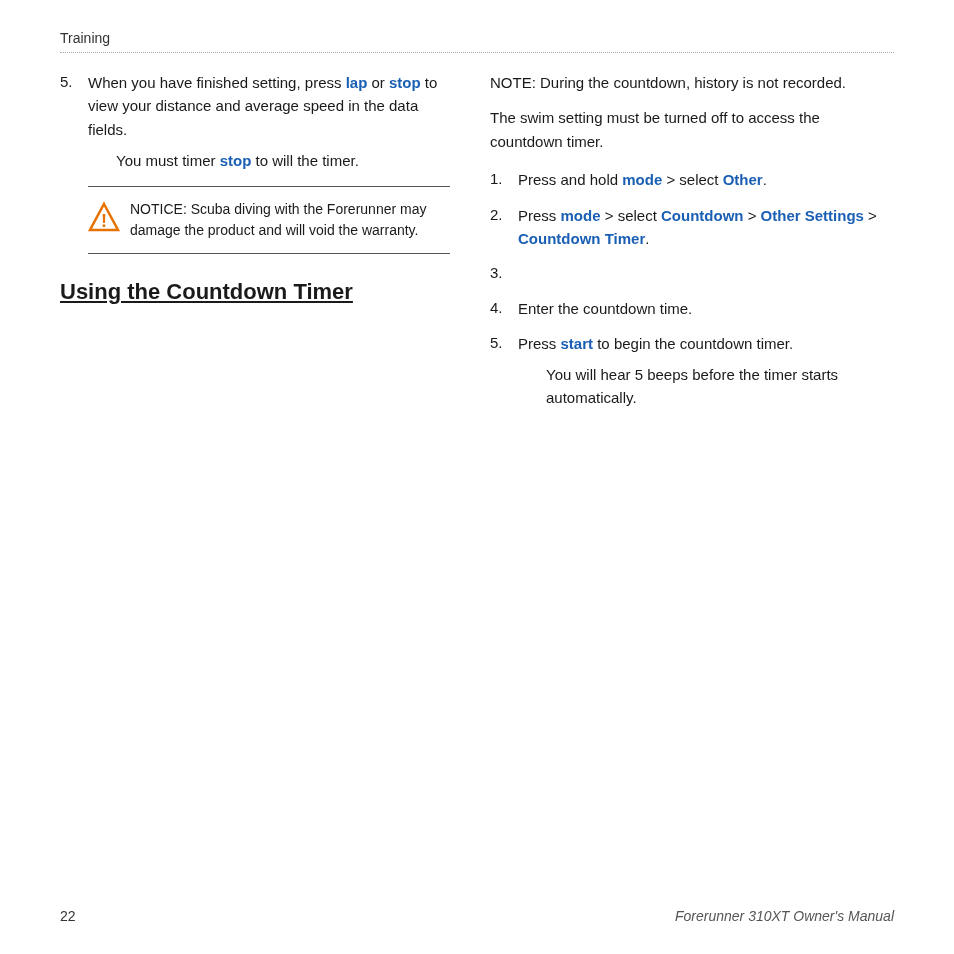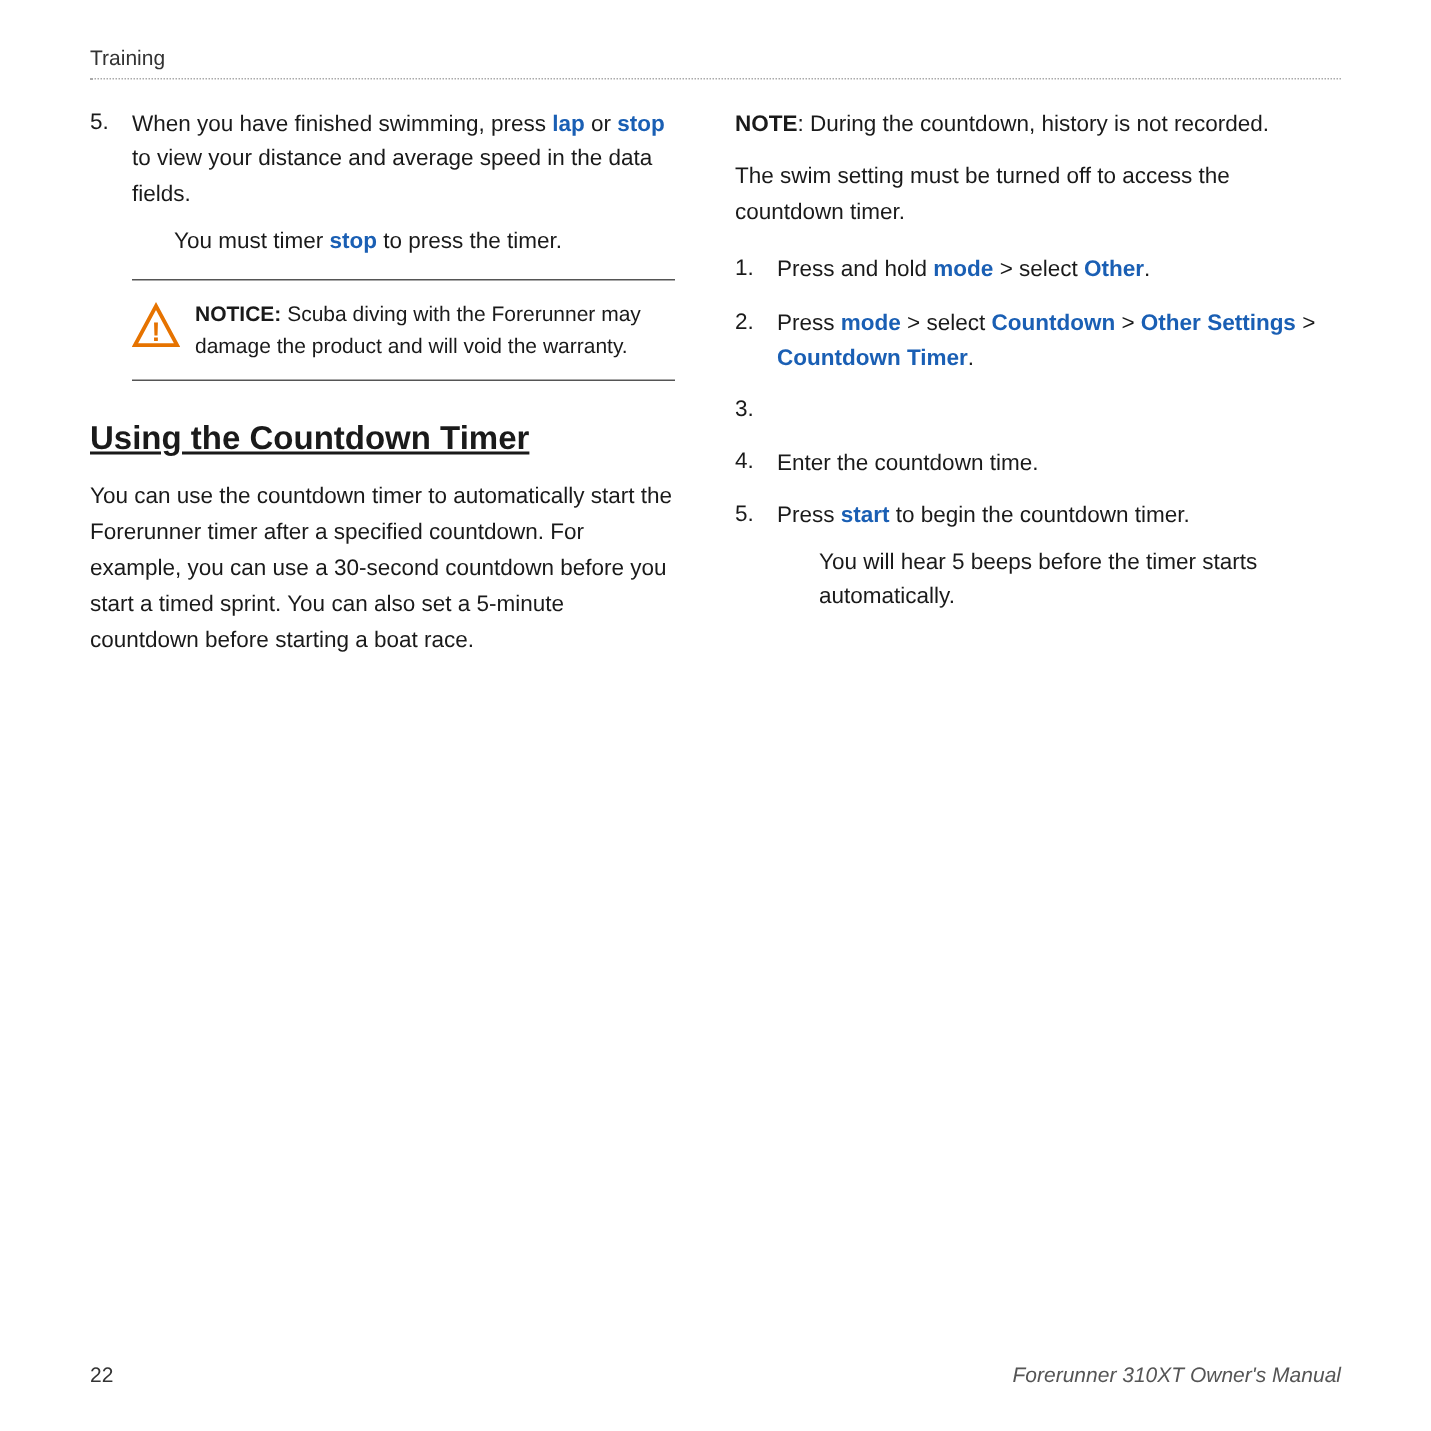--- a/index.html
+++ b/index.html
@@ -67,21 +67,21 @@
       font-size: 15px;
       line-height: 1.55;
     }
 
     .bold-blue {
       color: #1a5fb4;
       font-weight: bold;
     }
 
     .bold-text {
-      font-weight: bold;
+      font-weight: normal;
     }
 
     .notice-box {
       display: flex;
       gap: 10px;
       border-top: 1px solid #555;
       border-bottom: 1px solid #555;
       padding: 12px 0;
       margin: 14px 0 14px 28px;
     }
@@ -158,42 +158,41 @@
     <span class="header-title">Training</span>
   </div>
 
   <div class="two-column">
 
     <div class="left-col">
 
       <div class="numbered-item">
         <span class="num">5.</span>
         <div class="item-content">
-          <span>When you have finished swimming, press </span><span class="bold-blue">lap</span><span> or </span><span class="bold-blue">stop</span><span> to view your distance and average speed in the data fields.</span>
+          <span>When you have finished setting, press </span><span class="bold-blue">lap</span><span> or </span><span class="bold-blue">stop</span><span> to view your distance and average speed in the data fields.</span>
           <div class="sub-indent">
-            <span>You must timer </span><span class="bold-blue">stop</span><span> to press the timer.</span>
+            <span>You must timer </span><span class="bold-blue">stop</span><span> to will the timer.</span>
           </div>
         </div>
       </div>
 
       <div class="notice-box">
         <div class="notice-icon">
           <svg viewBox="0 0 32 32" width="32" height="32">
             <polygon points="16,3 30,29 2,29" fill="none" stroke="#e67300" stroke-width="2.5"></polygon>
             <text x="16" y="26" text-anchor="middle" font-size="18" font-weight="bold" fill="#e67300">!</text>
           </svg>
         </div>
         <div class="notice-text">
           <span class="bold-text">NOTICE:</span><span> Scuba diving with the Forerunner may damage the product and will void the warranty.</span>
         </div>
       </div>
 
       <div class="section-heading">Using the Countdown Timer</div>
 
-      <p class="body-paragraph">You can use the countdown timer to automatically start the Forerunner timer after a specified countdown. For example, you can use a 30-second countdown before you start a timed sprint. You can also set a 5-minute countdown before starting a boat race.</p>
 
     </div>
 
     <div class="right-col">
 
       <div class="note-block">
         <p class="note-text">
           <span class="bold-text">NOTE</span><span>: During the countdown, history is not recorded.</span>
         </p>
       </div>

